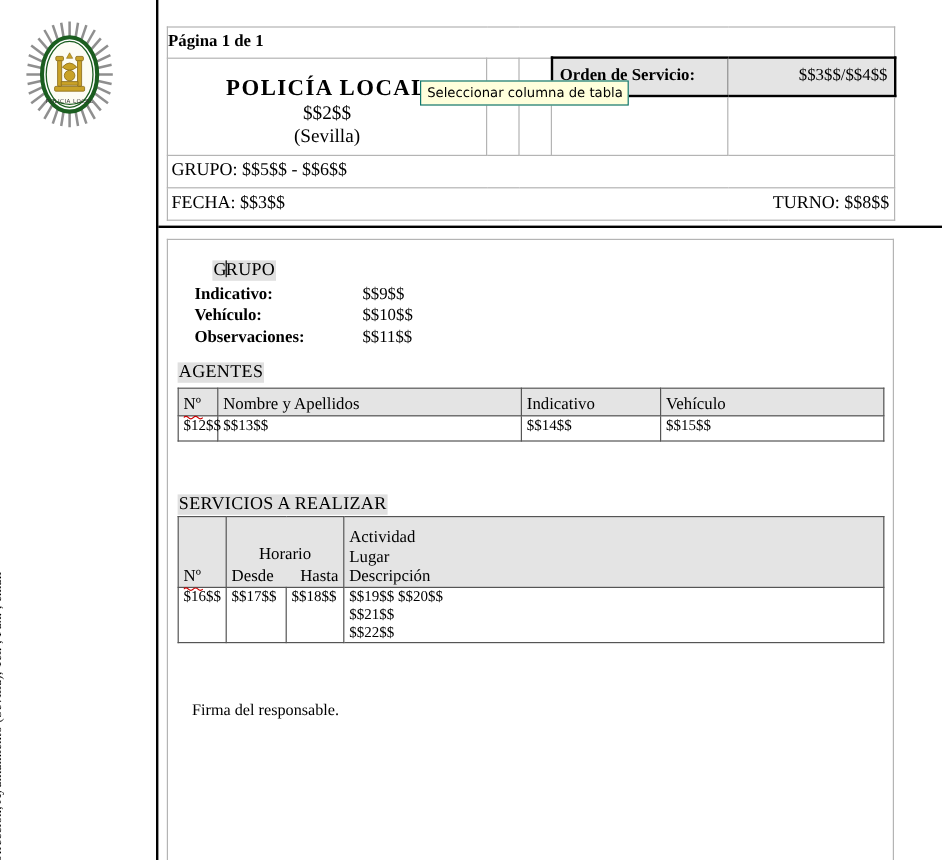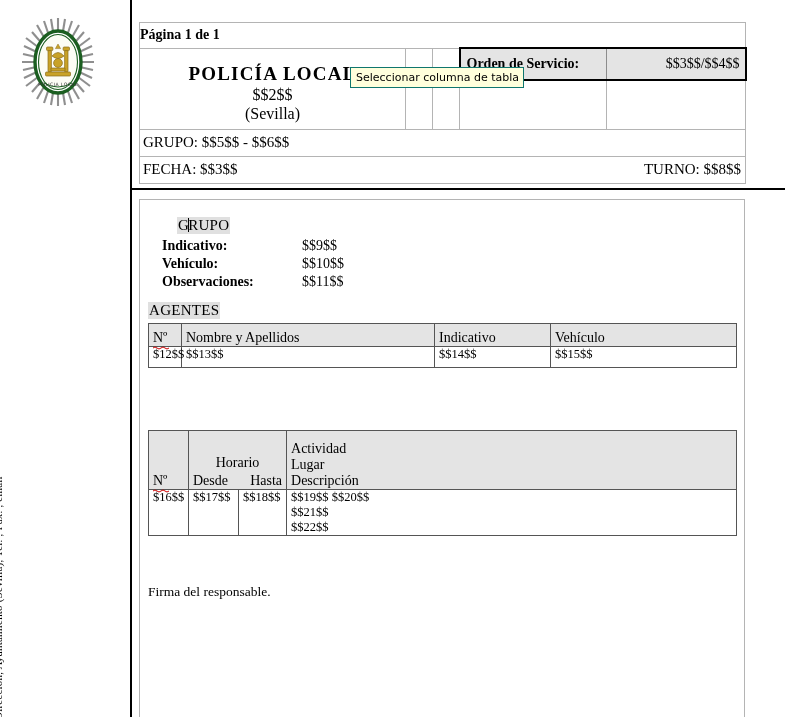--- a/index.html
+++ b/index.html
@@ -197,21 +197,21 @@
   #agentes-table thead th { height: 22px; }
 
   #servicios-table { left: 8px; top: 230px; width: 588px; }
   #servicios-table thead th.sv-head { height: 58px; }
   #servicios-table .ctr { text-align: center; }
   .spell-wrap { position: relative; display: inline-block; }
   .spell-wrap svg { position: absolute; left: 0; bottom: -4px; }
 
   #firma {
     position: absolute;
-    left: 8px;
+    left: 20px;
     top: 384px;
     font-size: 13.5px;
   }
 
   
   #tooltip {
     position: absolute;
     left: 350px;
     top: 67px;
     background: #ffffdc;
@@ -375,20 +375,21 @@
       <tbody>
         <tr>
           <td>$12$$</td>
           <td>$$13$$</td>
           <td>$$14$$</td>
           <td>$$15$$</td>
         </tr>
       </tbody>
     </table>
 
+    <div class="section-head" id="servicios-head">SERVICIOS A REALIZAR</div>
 
     <table class="dtable" id="servicios-table">
       <colgroup>
         <col style="width:40px">
           <col style="width:50px">
         <col style="width:48px">
           <col style="width:450px">
       </colgroup>
       <thead>
         <tr>

